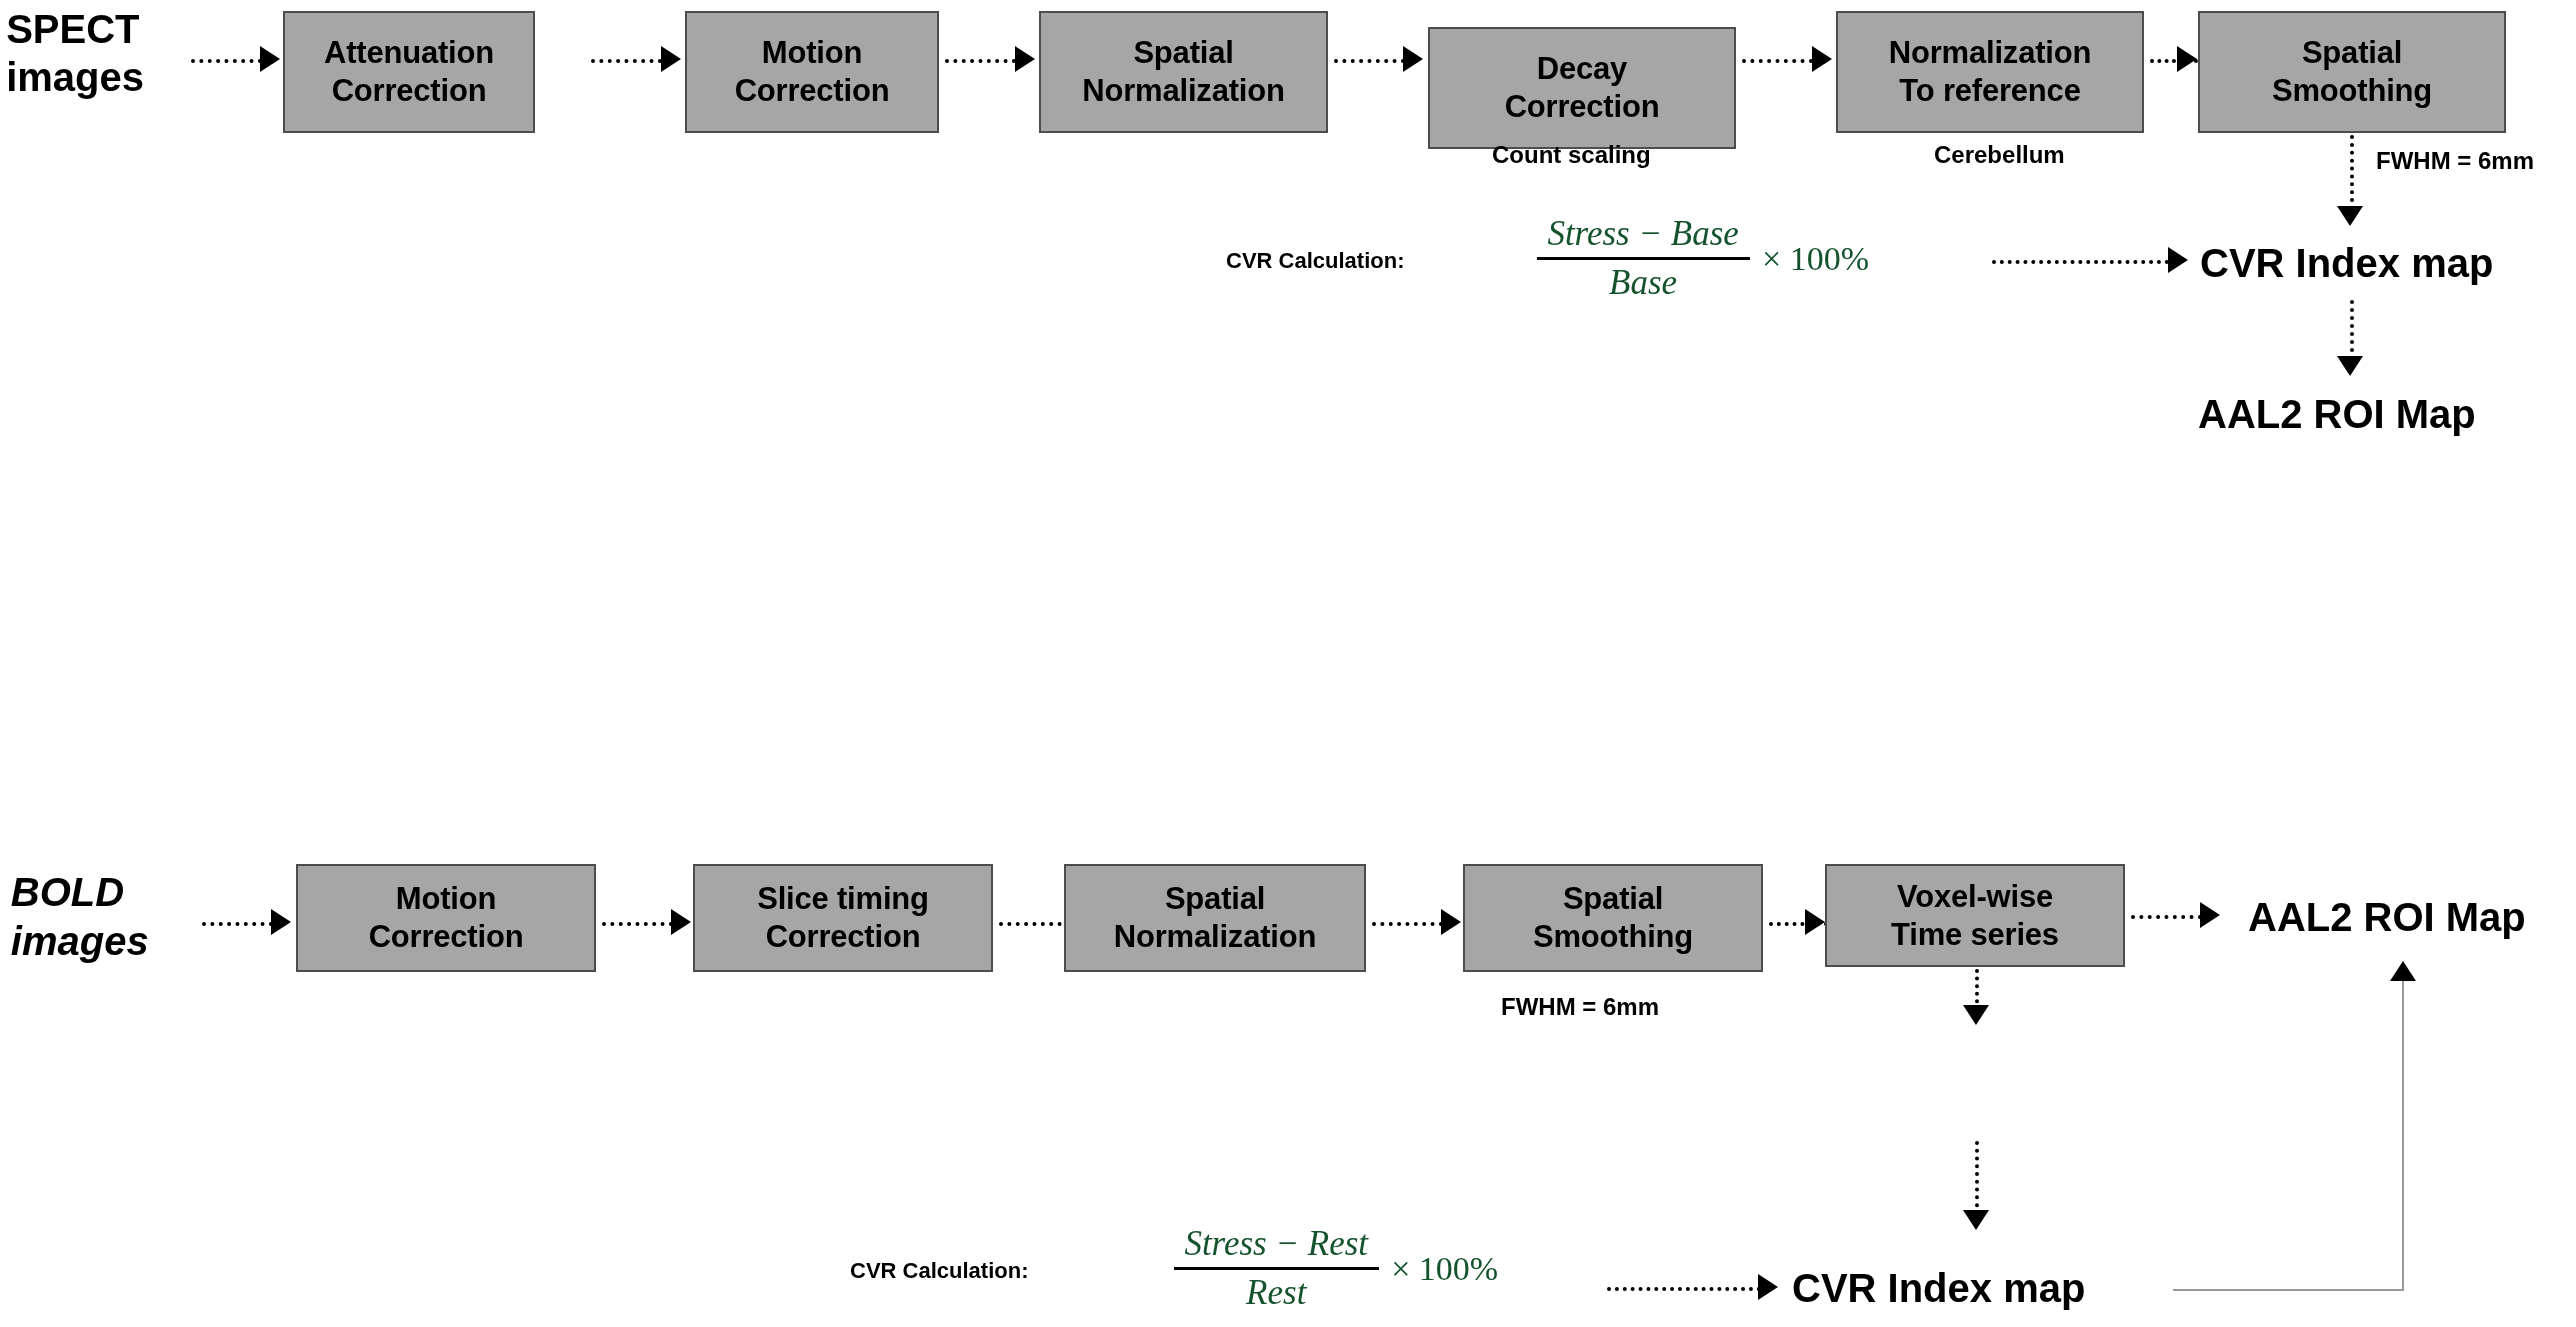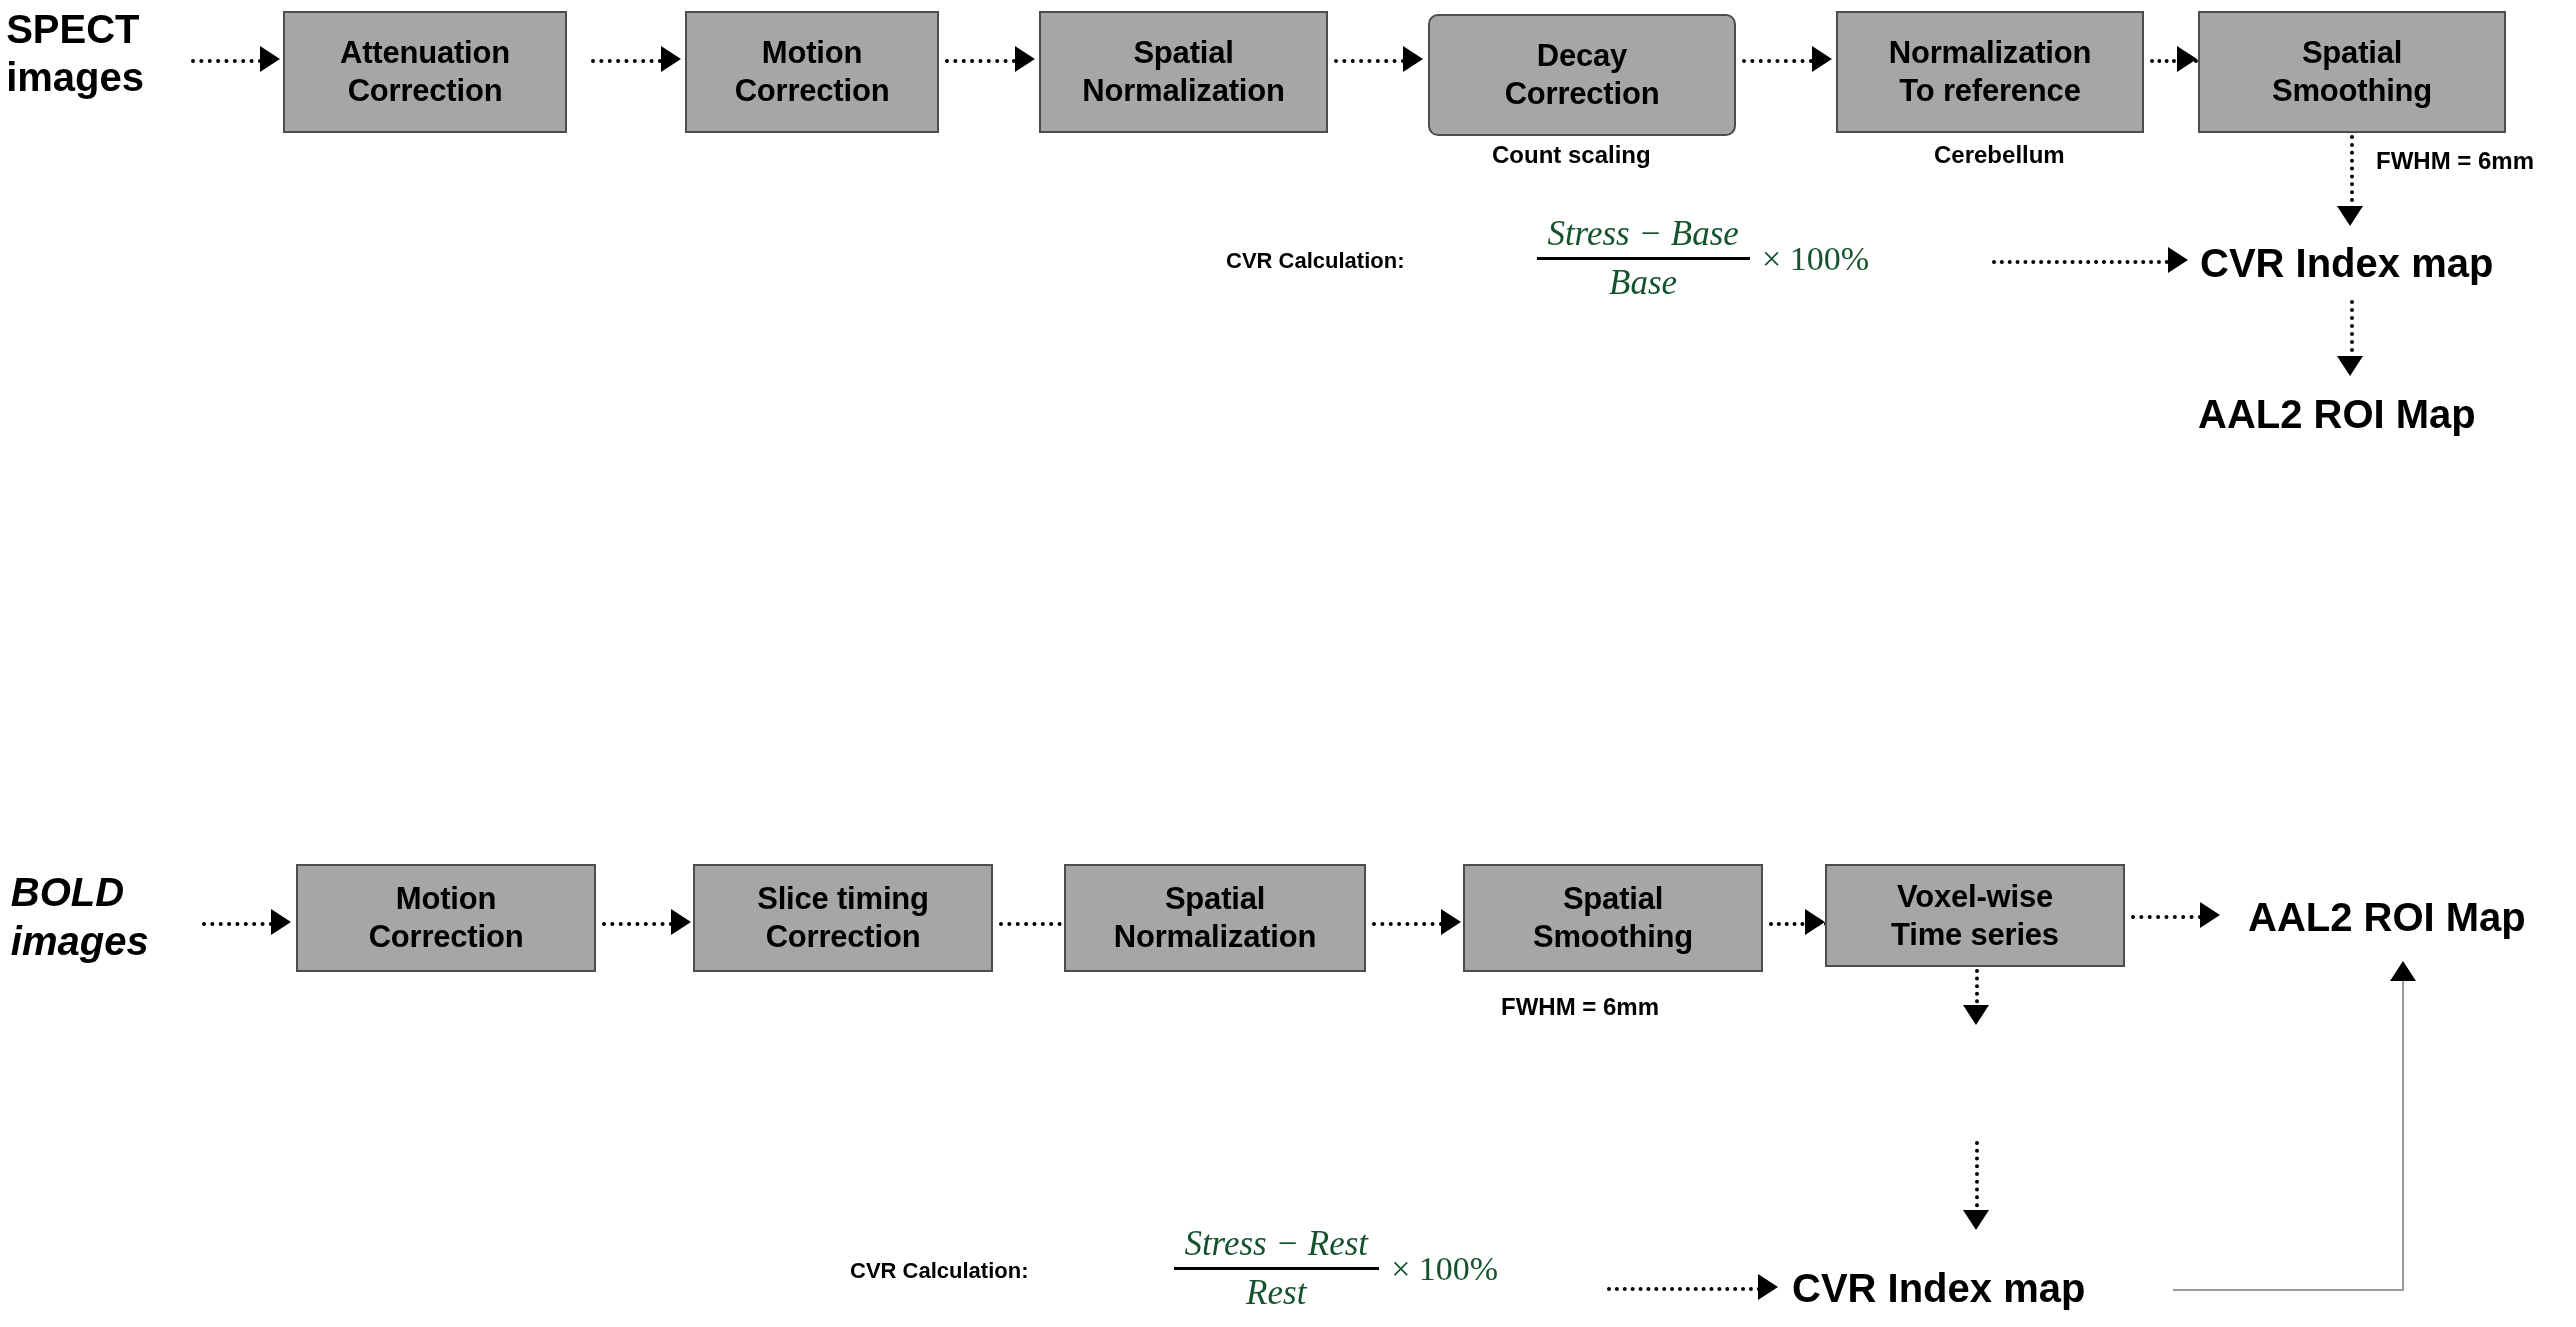--- a/index.html
+++ b/index.html
@@ -120,21 +120,21 @@
 <div id="canvas">
 
   <div class="label io" style="left:6.2px;top:4.6px;width:208px;">
     <span>SPECT</span><br>
     <span>images</span>
   </div>
 
   <div class="hdots" style="left:191px;top:59px;width:71px;"></div>
   <div class="arrow-r" style="left:260px;top:46px;"></div>
 
-  <div class="pbox" style="left:283px;top:10.8px;width:284px;height:122px;">
+  <div class="pbox" style="left:283px;top:10.8px;width:252px;height:122px;">
     <span>Attenuation</span>
     <span class="l2">Correction</span>
   </div>
 
   <div class="hdots" style="left:591px;top:59px;width:71px;"></div>
   <div class="arrow-r" style="left:661px;top:46px;"></div>
 
   <div class="pbox" style="left:685px;top:10.8px;width:254px;height:122px;">
     <span>Motion</span>
     <span class="l2">Correction</span>
@@ -144,21 +144,21 @@
   <div class="arrow-r" style="left:1015px;top:46px;"></div>
 
   <div class="pbox" style="left:1039px;top:10.8px;width:289px;height:122px;">
     <span>Spatial</span>
     <span class="l2">Normalization</span>
   </div>
 
   <div class="hdots" style="left:1334px;top:59px;width:71px;"></div>
   <div class="arrow-r" style="left:1403px;top:46px;"></div>
 
-  <div class="pbox" style="left:1428px;top:14px;width:308px;height:122px;border-radius:10px;">
+  <div class="pbox" style="left:1428px;top:27px;width:308px;height:122px;">
     <span>Decay</span>
     <span class="l2">Correction</span>
   </div>
   <div class="label small" style="left:1492px;top:140px;text-align:center;">Count scaling</div>
 
   <div class="hdots" style="left:1742px;top:59px;width:71px;"></div>
   <div class="arrow-r" style="left:1812px;top:46px;"></div>
 
   <div class="pbox" style="left:1836px;top:10.8px;width:308px;height:122px;">
     <span>Normalization</span>

